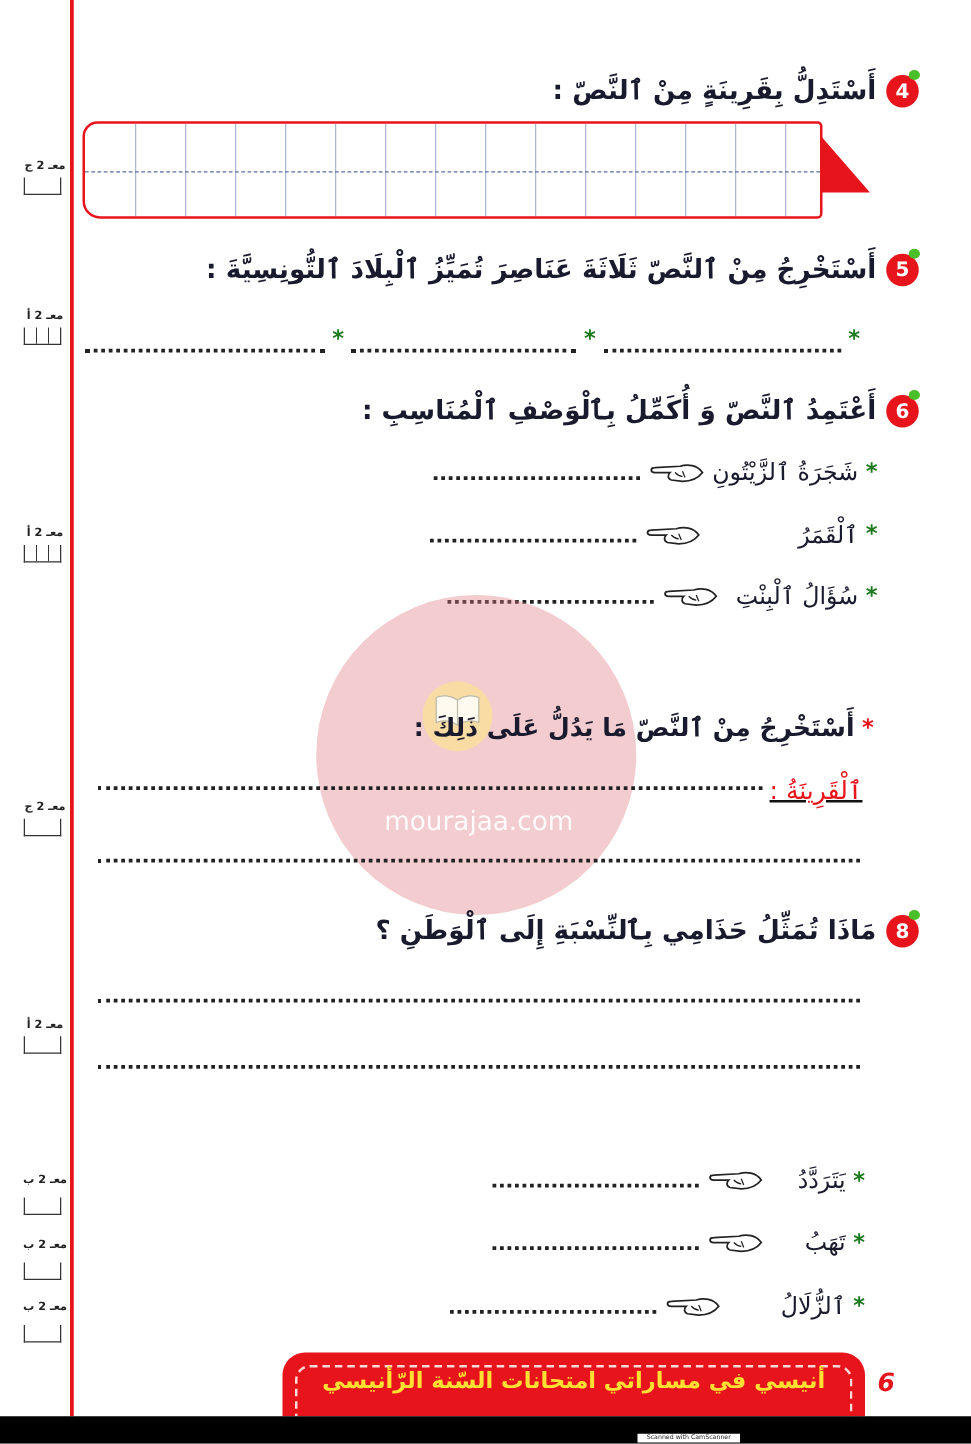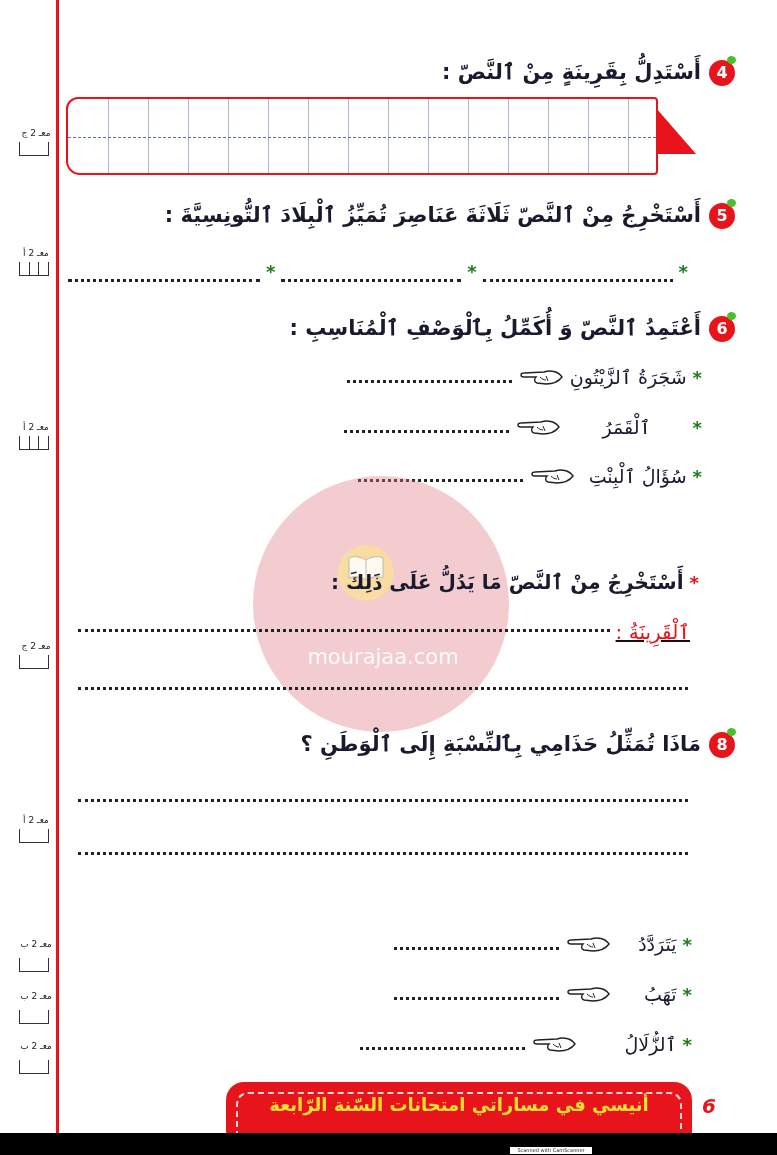--- a/index.html
+++ b/index.html
@@ -21,21 +21,21 @@
   .star { color: #1e7a1e; font-weight: bold; font-size: 18px; }
   .star-red { color: #e8141b; font-weight: bold; font-size: 18px; }
   .dots { border-bottom: 3px dotted #222; height: 12px; display: inline-block; }
   .hand { display: inline-block; width: 46px; height: 20px; }
 
   .grid-box { position: absolute; left: 66px; top: 97px; width: 592px; height: 78px; border: 2px solid #e8141b; border-radius: 12px 4px 4px 14px; overflow: hidden; background: #fff; }
   .grid-box .vline { position: absolute; top: 0; bottom: 0; width: 1px; background: #6f86b8; opacity: .6; }
   .grid-box .hline { position: absolute; left: 0; right: 0; top: 38px; height: 0; border-top: 1px dashed #5b6fa0; }
   .page-curl { position: absolute; left: 656px; top: 108px; width: 0; height: 0; border-left: 40px solid #e8141b; border-top: 46px solid transparent; }
 
-  .score { position: absolute; left: 16px; width: 40px; font-size: 9px; font-weight: normal; color: #222; direction: rtl; text-align: center; }
+  .score { position: absolute; left: 16px; width: 40px; font-size: 9px; font-weight: bold; color: #222; direction: rtl; text-align: center; }
   .score-box { position: absolute; left: 19px; width: 30px; height: 14px; border-left: 1px solid #333; border-right: 1px solid #333; border-bottom: 1px solid #333; }
   .score-box.split3 { background: linear-gradient(to right, transparent 32%, #333 32%, #333 35%, transparent 35%, transparent 65%, #333 65%, #333 68%, transparent 68%); }
 
   .watermark { position: absolute; left: 253px; top: 476px; width: 256px; height: 256px; border-radius: 50%; background: rgba(220, 120, 125, 0.38); }
   .wm-book { position: absolute; left: 338px; top: 545px; width: 56px; height: 56px; border-radius: 50%; background: rgba(250, 225, 150, 0.75); }
   .wm-book-glyph { position: absolute; left: 347px; top: 554px; width: 38px; height: 28px; }
   .wm-ar { position: absolute; left: 258px; top: 632px; width: 250px; text-align: center; color: rgba(255,255,255,.8); font-size: 16px; direction: rtl; }
   .wm-en { position: absolute; left: 258px; top: 645px; width: 250px; text-align: center; color: rgba(255,255,255,.9); font-size: 21px; }
 
   .footer-banner { position: absolute; left: 226px; top: 1082px; width: 466px; height: 51px; background: #e8141b; border-radius: 18px 18px 0 0; }
@@ -95,21 +95,21 @@
     <span class="star">*</span>
     <span>شَجَرَةُ ٱلزَّيْتُونِ</span>
     <svg class="hand" viewBox="0 0 46 20">
         <path d="M44 10 C40 4 32 3 26 5 L6 6 C2 6 2 10 6 10 L18 10 C16 12 16 15 19 16 L28 17 C36 17 41 14 44 10 Z" fill="none" stroke="#222" stroke-width="1.4"></path>
         <path d="M22 10 C24 12 26 13 28 13 M28 9 L30 14" fill="none" stroke="#222" stroke-width="1"></path>
       </svg>
     <span class="dots" style="width:165px"></span>
   </div>
   <div class="sub-item" style="top:416px; right:75px;">
     <span class="star">*</span>
-    <span style="width:120px; display:inline-block;text-align:center;">ٱلْقَمَرُ</span>
+    <span style="width:120px; display:inline-block;">ٱلْقَمَرُ</span>
     <svg class="hand" viewBox="0 0 46 20">
         <path d="M44 10 C40 4 32 3 26 5 L6 6 C2 6 2 10 6 10 L18 10 C16 12 16 15 19 16 L28 17 C36 17 41 14 44 10 Z" fill="none" stroke="#222" stroke-width="1.4"></path>
         <path d="M22 10 C24 12 26 13 28 13 M28 9 L30 14" fill="none" stroke="#222" stroke-width="1"></path>
       </svg>
     <span class="dots" style="width:165px"></span>
   </div>
   <div class="sub-item" style="top:465px; right:75px;">
     <span class="star">*</span>
     <span style="width:106px; display:inline-block;">سُؤَالُ ٱلْبِنْتِ</span>
     <svg class="hand" viewBox="0 0 46 20">
@@ -180,18 +180,18 @@
 
   <div class="score" style="top:939px;">معـ 2 ب</div>
   <div class="score-box" style="top:958px;"></div>
   <div class="score" style="top:991px;">معـ 2 ب</div>
   <div class="score-box" style="top:1010px;"></div>
   <div class="score" style="top:1041px;">معـ 2 ب</div>
   <div class="score-box" style="top:1060px;"></div>
 
   <div class="footer-banner"></div>
   <div class="footer-dash"></div>
-  <div class="footer-text">أنيسي في مساراتي امتحانات السّنة الرّابعة</div>
+  <div class="footer-text">أنيسي في مساراتي امتحانات السّنة الرّأنيسي</div>
   <div class="page-num">6</div>
 </div>
 
 <div class="scan-bar"></div>
 <div class="scan-label">Scanned with CamScanner</div>
 
 </body></html>

